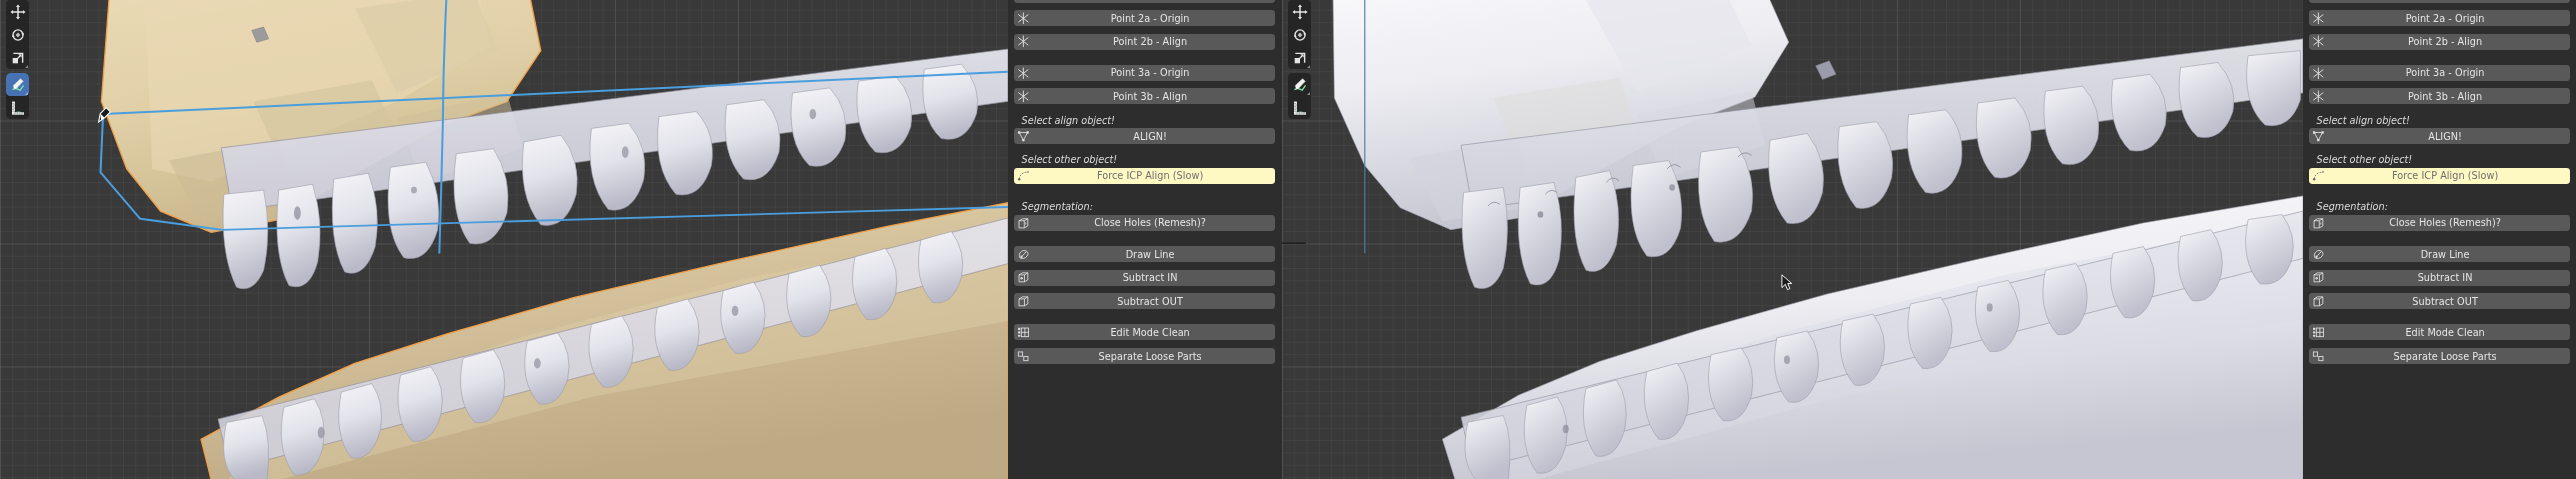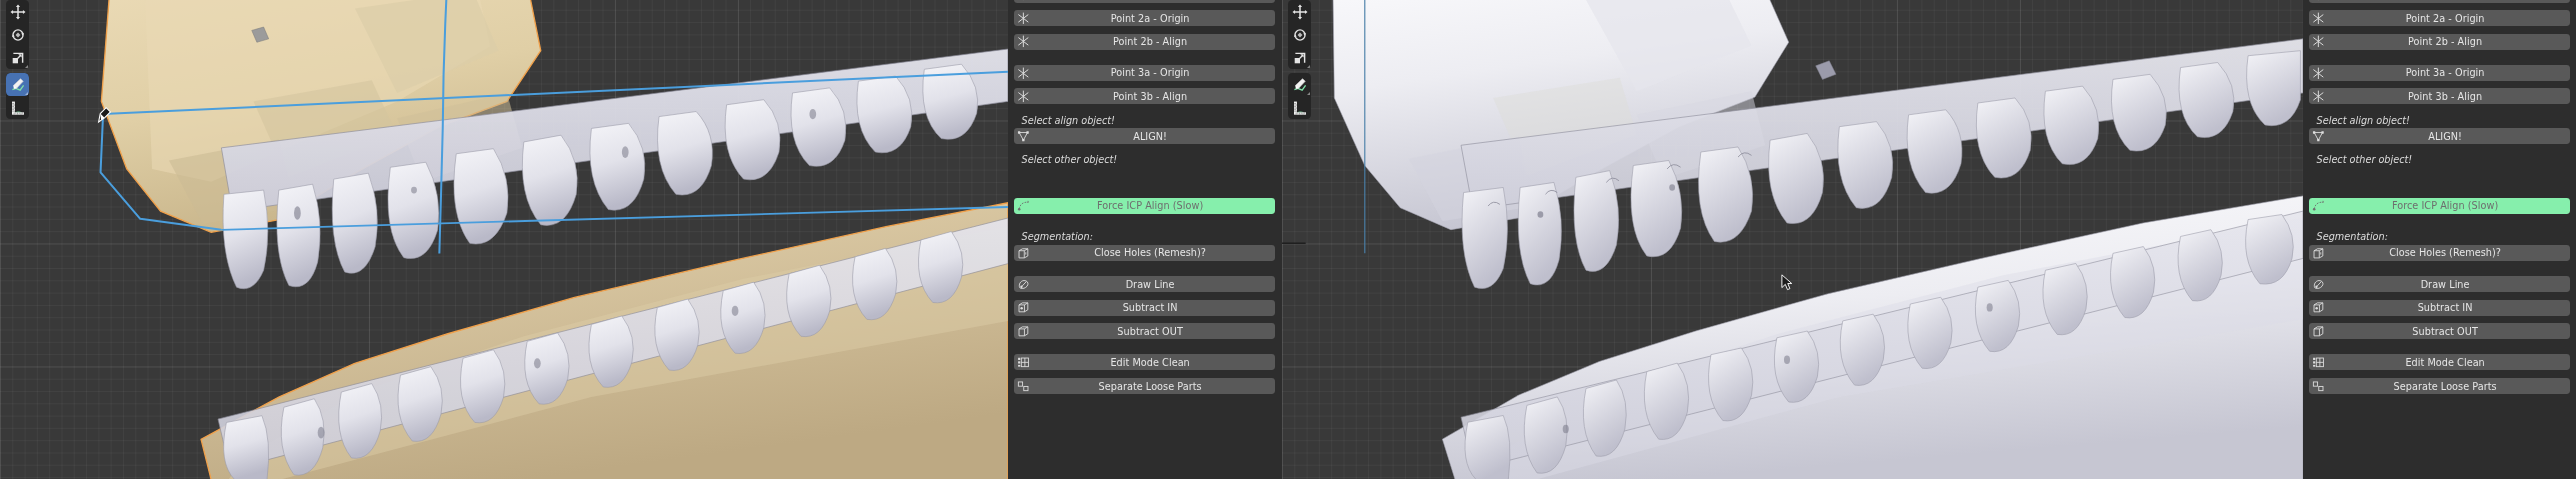--- a/index.html
+++ b/index.html
@@ -56,21 +56,21 @@
     overflow: hidden; z-index: 20;
   }
   .panel-inner { position: absolute; left: 0; top: -13.5px; width: 274px; }
   .prow { height: 16px; margin: 0 6.8px 7.6px 6px; position: relative; }
   .pbtn {
     height: 16px; width: 100%;
     background: #595959; border-radius: 3.4px;
     display: flex; align-items: center; position: relative;
     color: #e6e6e6; font-size: 9.7px;
   }
-  .pbtn.disabled { background: #86efac; color: #6e6e6e; margin-top: 30px; }
+  .pbtn.disabled { background: #fef9c3; color: #6e6e6e; }
   .pbtn .bico {
     position: absolute; left: 0.8px; top: 0;
     width: 17px; height: 16px;
     display: flex; align-items: center; justify-content: center;
   }
   .pbtn .blabel {
     flex: 1 1 auto; text-align: center;
     padding-left: 16px; padding-right: 5px;
     white-space: nowrap; overflow: hidden;
     letter-spacing: 0.04px;

